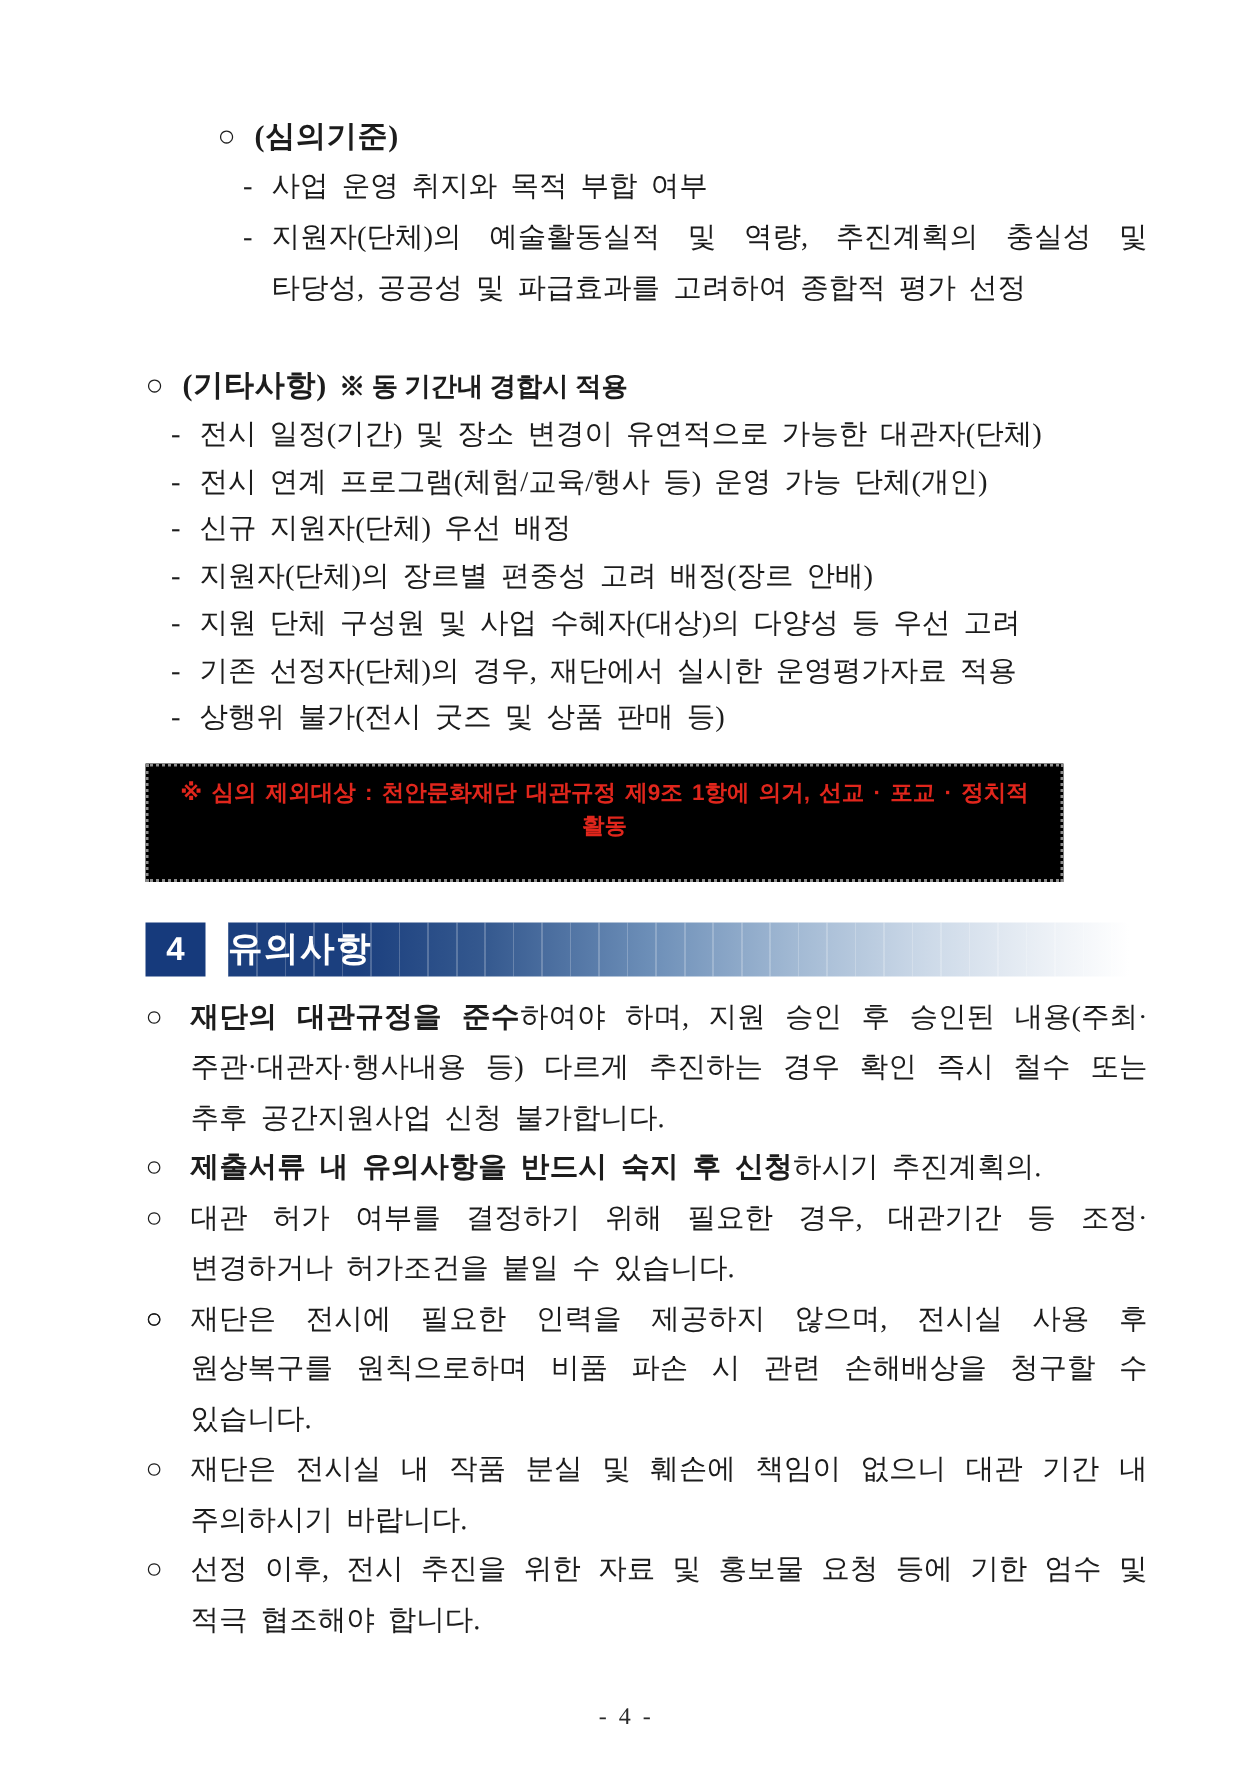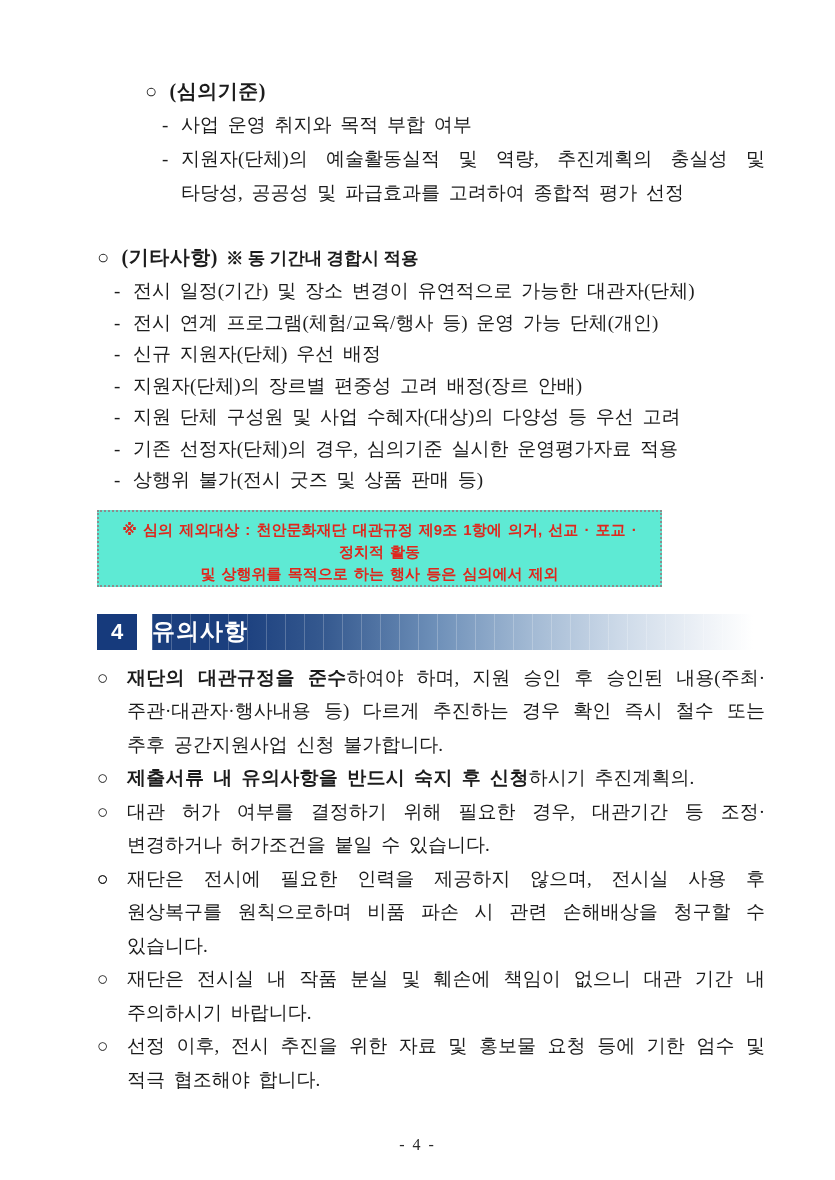--- a/index.html
+++ b/index.html
@@ -46,24 +46,24 @@
     top: 0;
   }
   .etc .dash-item { line-height: 31.5px; }
 
   .sec1 { margin-top: 0; margin-left: 48px; }
   .sec2 { margin-top: 30px; }
 
   
   .notice-box {
     margin-top: 14px;
-    width: 565px;
-    background: #5eead4;
+    width: 612px;
+    background: #000000;
     border: 2px dotted #8d8d8d;
-    padding: 7px 6px 0 6px;
+    padding: 7px 6px 24px 6px;
     text-align: center;
     font-family: "Liberation Sans", "DejaVu Sans", sans-serif;
     font-weight: bold;
     font-size: 15px;
     line-height: 22px;
     color: #e0261c;
     word-spacing: 2px;
   }
 
   
@@ -142,28 +142,27 @@
   </section>
 
   <section class="sec2 etc">
     <p class="o-heading"><span class="o-marker">○</span><span>(기타사항)</span><span class="note">※ 동 기간내 경합시 적용</span></p>
     <div class="dash-list">
       <p class="dash-item"><span class="dash-marker">-</span><span>전시 일정(기간) 및 장소 변경이 유연적으로 가능한 대관자(단체)</span></p>
       <p class="dash-item"><span class="dash-marker">-</span><span>전시 연계 프로그램(체험/교육/행사 등) 운영 가능 단체(개인)</span></p>
       <p class="dash-item"><span class="dash-marker">-</span><span>신규 지원자(단체) 우선 배정</span></p>
       <p class="dash-item"><span class="dash-marker">-</span><span>지원자(단체)의 장르별 편중성 고려 배정(장르 안배)</span></p>
       <p class="dash-item"><span class="dash-marker">-</span><span>지원 단체 구성원 및 사업 수혜자(대상)의 다양성 등 우선 고려</span></p>
-      <p class="dash-item"><span class="dash-marker">-</span><span>기존 선정자(단체)의 경우, 심의기준 실시한 운영평가자료 적용</span></p>
+      <p class="dash-item"><span class="dash-marker">-</span><span>기존 선정자(단체)의 경우, 재단에서 실시한 운영평가자료 적용</span></p>
       <p class="dash-item"><span class="dash-marker">-</span><span>상행위 불가(전시 굿즈 및 상품 판매 등)</span></p>
     </div>
   </section>
 
   <div class="notice-box">
     <div>※ 심의 제외대상 : 천안문화재단 대관규정 제9조 1항에 의거, 선교 · 포교 · 정치적 활동</div>
-    <div>및 상행위를 목적으로 하는 행사 등은 심의에서 제외</div>
   </div>
 
   <div class="sec-header">
     <div class="sec-num">4</div>
     <div class="sec-gap"></div>
     <div class="sec-bar">
         <span>유의사항</span>
       </div>
   </div>
 

